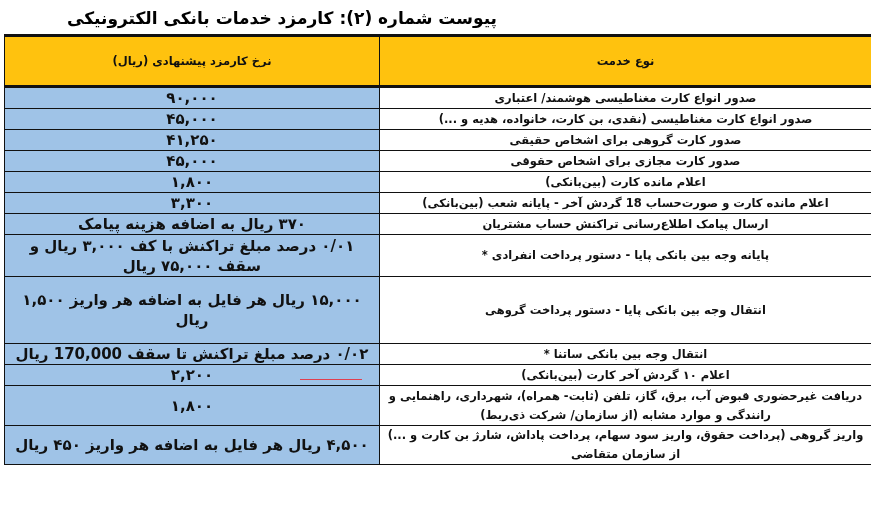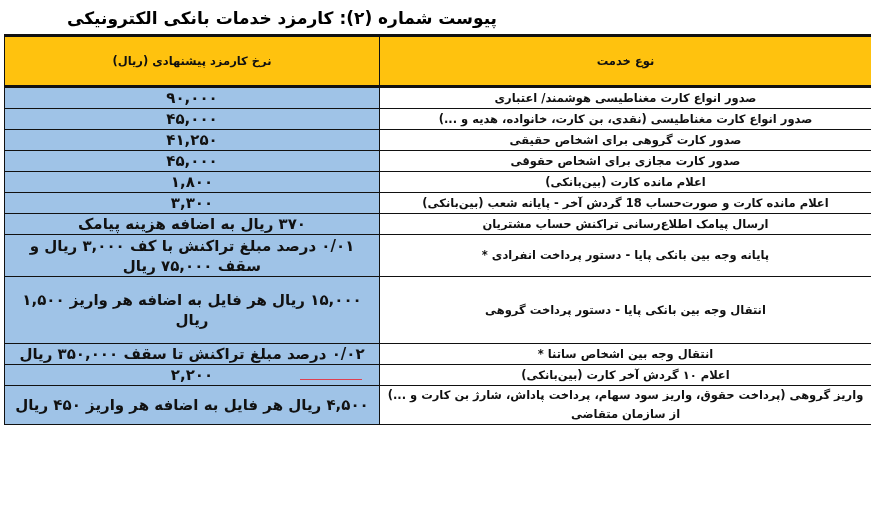--- a/index.html
+++ b/index.html
@@ -83,26 +83,30 @@
     </tr>
     <tr class="h42">
       <td class="service">پایانه وجه بین بانکی پایا - دستور پرداخت انفرادی *</td>
       <td class="fee">۰/۰۱ درصد مبلغ تراکنش با کف ۳,۰۰۰ ریال و سقف ۷۵,۰۰۰ ریال</td>
     </tr>
     <tr class="h67">
       <td class="service">انتقال وجه بین بانکی پایا - دستور پرداخت گروهی</td>
       <td class="fee">۱۵,۰۰۰ ریال هر فایل به اضافه هر واریز ۱,۵۰۰ ریال</td>
     </tr>
     <tr class="h19">
-      <td class="service">انتقال وجه بین اشخاص ساتنا *</td>
-      <td class="fee">۰/۰۲ درصد مبلغ تراکنش تا سقف ۳۵۰,۰۰۰ ریال</td>
+      <td class="service">انتقال وجه بین بانکی ساتنا *</td>
+      <td class="fee">۰/۰۲ درصد مبلغ تراکنش تا سقف 170,000 ریال</td>
     </tr>
     <tr class="h21">
       <td class="service">اعلام ۱۰ گردش آخر کارت (بین‌بانکی)</td>
       <td class="fee">۲,۲۰۰</td>
+    </tr>
+    <tr class="h40">
+      <td class="service">دریافت غیرحضوری قبوض آب، برق، گاز، تلفن (ثابت- همراه)، شهرداری، راهنمایی و رانندگی و موارد مشابه (از سازمان/ شرکت ذی‌ربط)</td>
+      <td class="fee">۱,۸۰۰</td>
     </tr>
     <tr class="h22">
       <td class="service">واریز گروهی (پرداخت حقوق، واریز سود سهام، پرداخت پاداش، شارژ بن کارت و ...) از سازمان متقاضی</td>
       <td class="fee">۴,۵۰۰ ریال هر فایل به اضافه هر واریز ۴۵۰ ریال</td>
     </tr>
   </tbody>
 </table>
 
 <div class="red-mark"></div>
 

